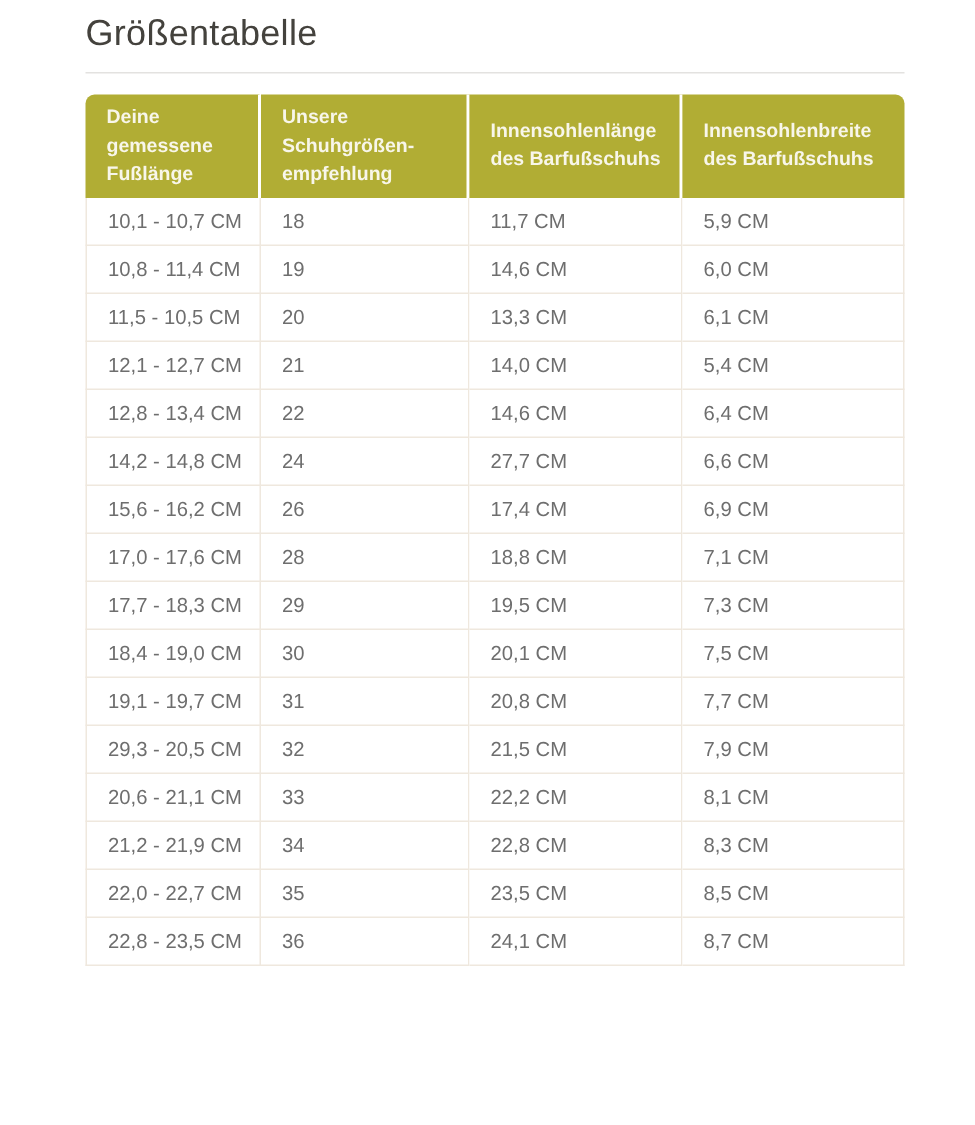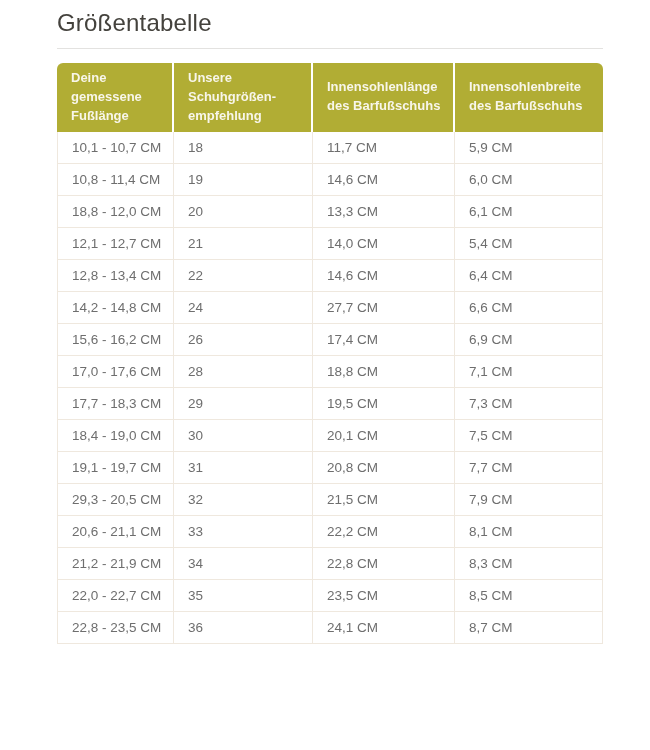--- a/index.html
+++ b/index.html
@@ -89,21 +89,21 @@
           <td>11,7 CM</td>
           <td>5,9 CM</td>
         </tr>
         <tr>
           <td>10,8 - 11,4 CM</td>
           <td>19</td>
           <td>14,6 CM</td>
           <td>6,0 CM</td>
         </tr>
         <tr>
-          <td>18,8 - 12,0 CM</td>
+          <td>11,5 - 10,5 CM</td>
           <td>20</td>
           <td>13,3 CM</td>
           <td>6,1 CM</td>
         </tr>
         <tr>
           <td>12,1 - 12,7 CM</td>
           <td>21</td>
           <td>14,0 CM</td>
           <td>5,4 CM</td>
         </tr>

